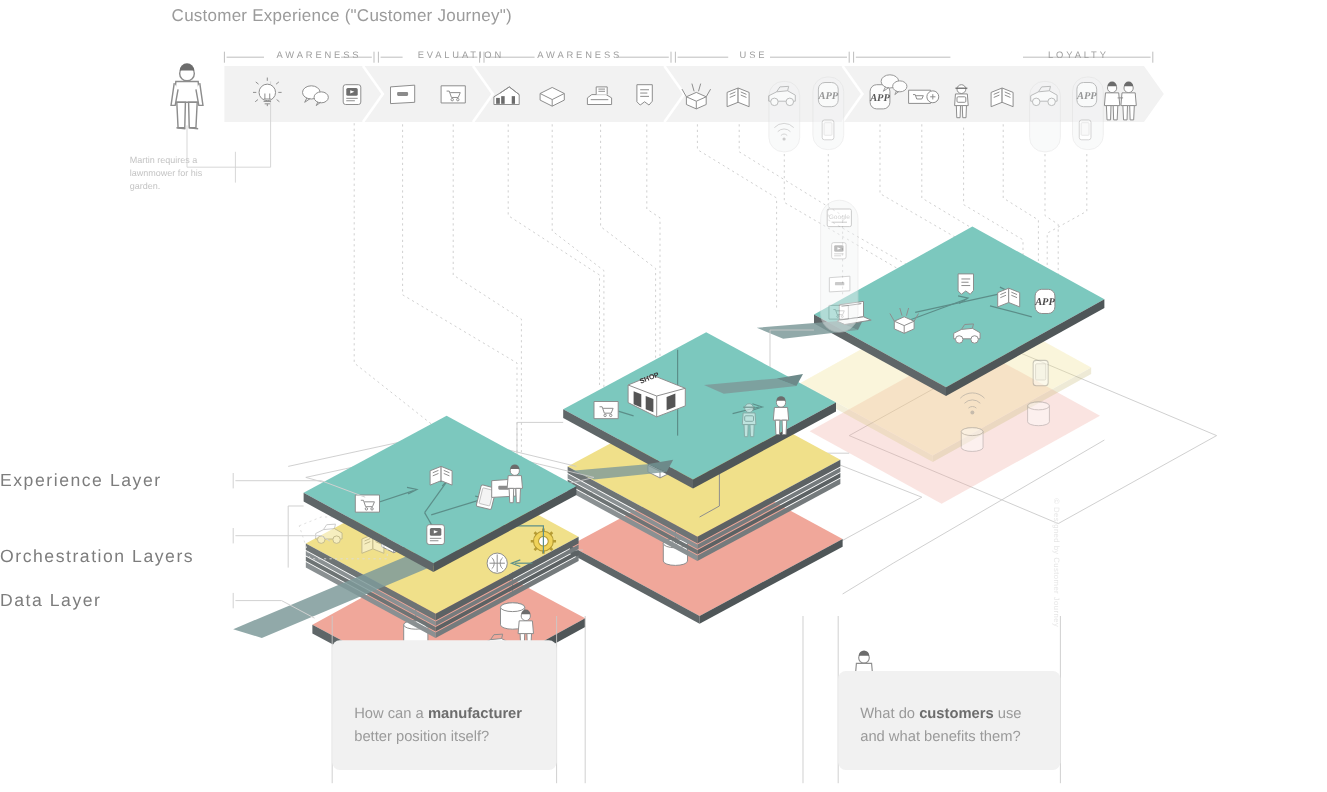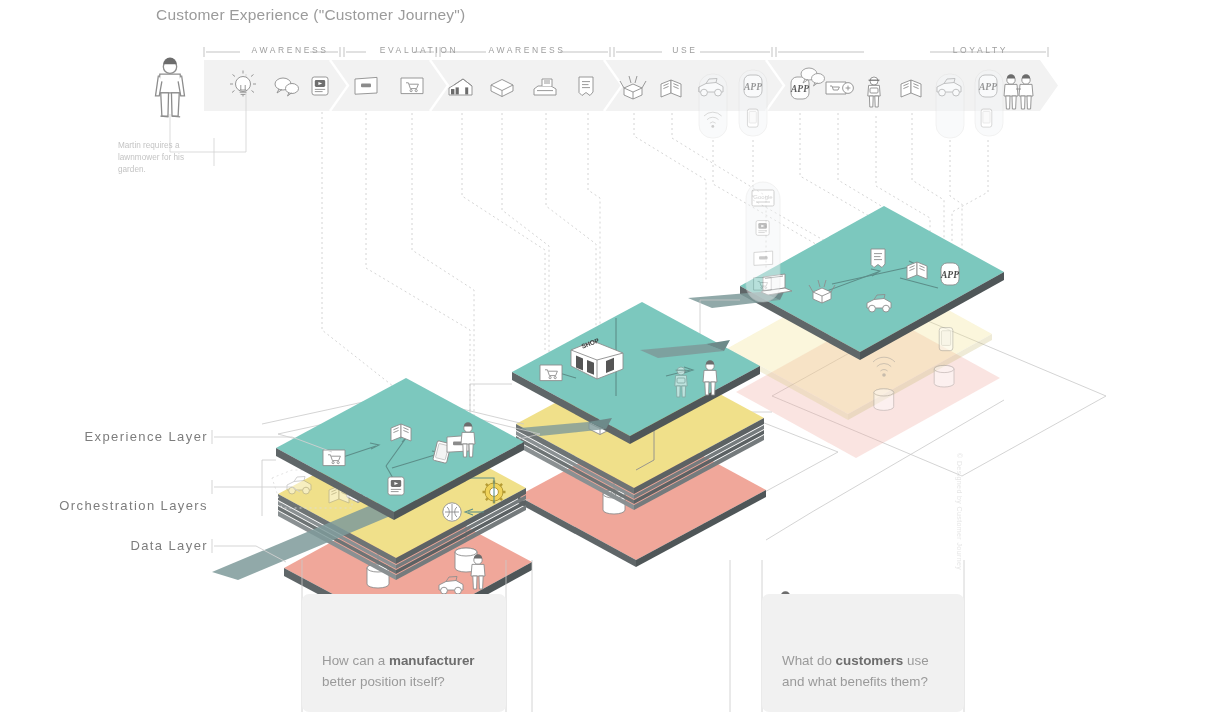--- a/index.html
+++ b/index.html
@@ -29,39 +29,39 @@
   }
 
   .martin-note {
     position: absolute; left: 118px; top: 140px; width: 92px;
     font-size: 8.2px; line-height: 12px; color: #c4c4c4;
     text-align: left;
   }
 
   
   .layer-label {
-    position: absolute; text-align: right;
-    font-size: 13px; letter-spacing: 1.4px; color: #7d7d7d;
+    position: absolute; text-align: left;
+    font-size: 16px; letter-spacing: 1.4px; color: #7d7d7d;
     white-space: nowrap;
   }
   #lbl-exp  { left: 0px;  top: 429px; width: 208px; }
   #lbl-orch { left: 0px;  top: 498px; width: 208px; }
   #lbl-data { left: 0px;  top: 538px; width: 208px; }
 
   
   .qcard {
-    position: absolute; bottom: 8px;
+    position: absolute; bottom: 20px;
     background: #f1f1f1; border-radius: 7px;
     padding: 16px 20px 6px 20px;
     font-size: 13.4px; line-height: 21px; color: #9a9a9a;
   }
   .qcard b { color: #6d6d6d; font-weight: bold; }
   #q1 { left: 302px; width: 204px; height: 118px; }
   #q2 { left: 532px; width: 198px; height: 118px; }
-  #q3 { left: 762px; width: 202px; height: 118px; }
+  #q3 { left: 762px; width: 202px; height: 90px; }
   .qcard .qtext { position: absolute; bottom: 20px; left: 20px; right: 14px; }
 
   .copyright {
     position: absolute; left: 963px; top: 453px;
     font-size: 7px; color: #e6e6e6; letter-spacing: .4px;
     transform: rotate(90deg); transform-origin: left top;
     white-space: nowrap;
   }
 </style>
 </head>

